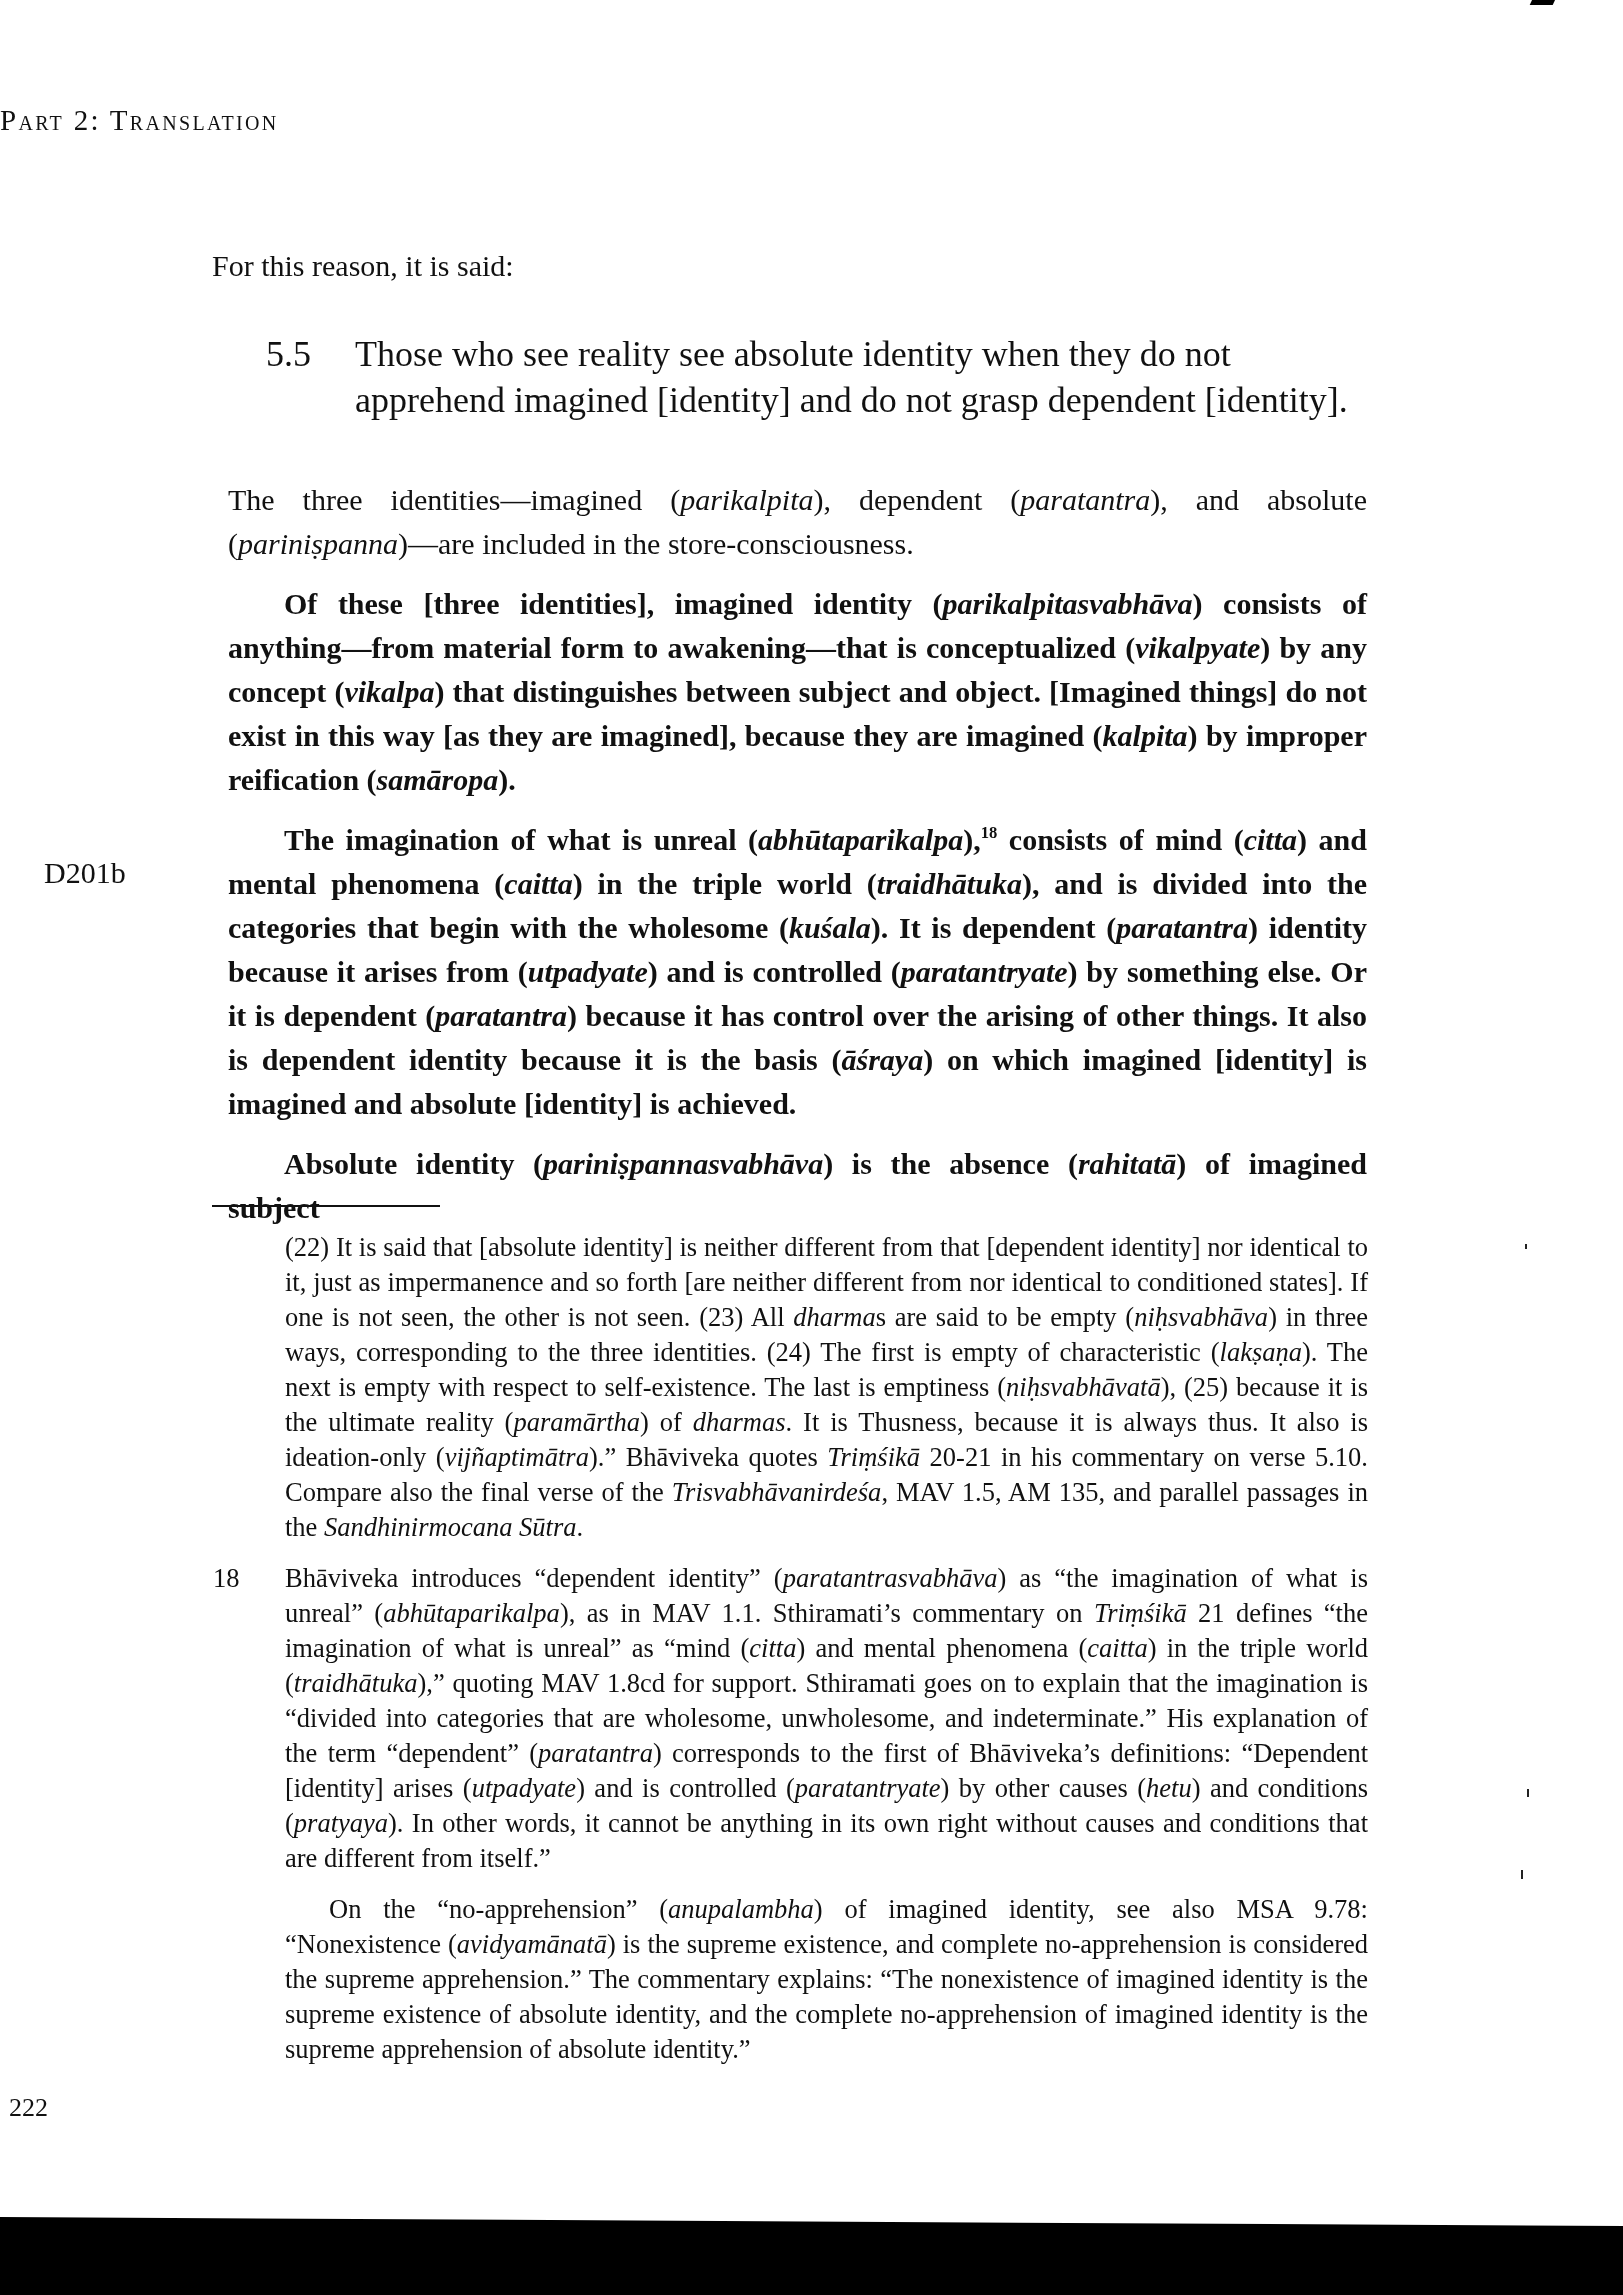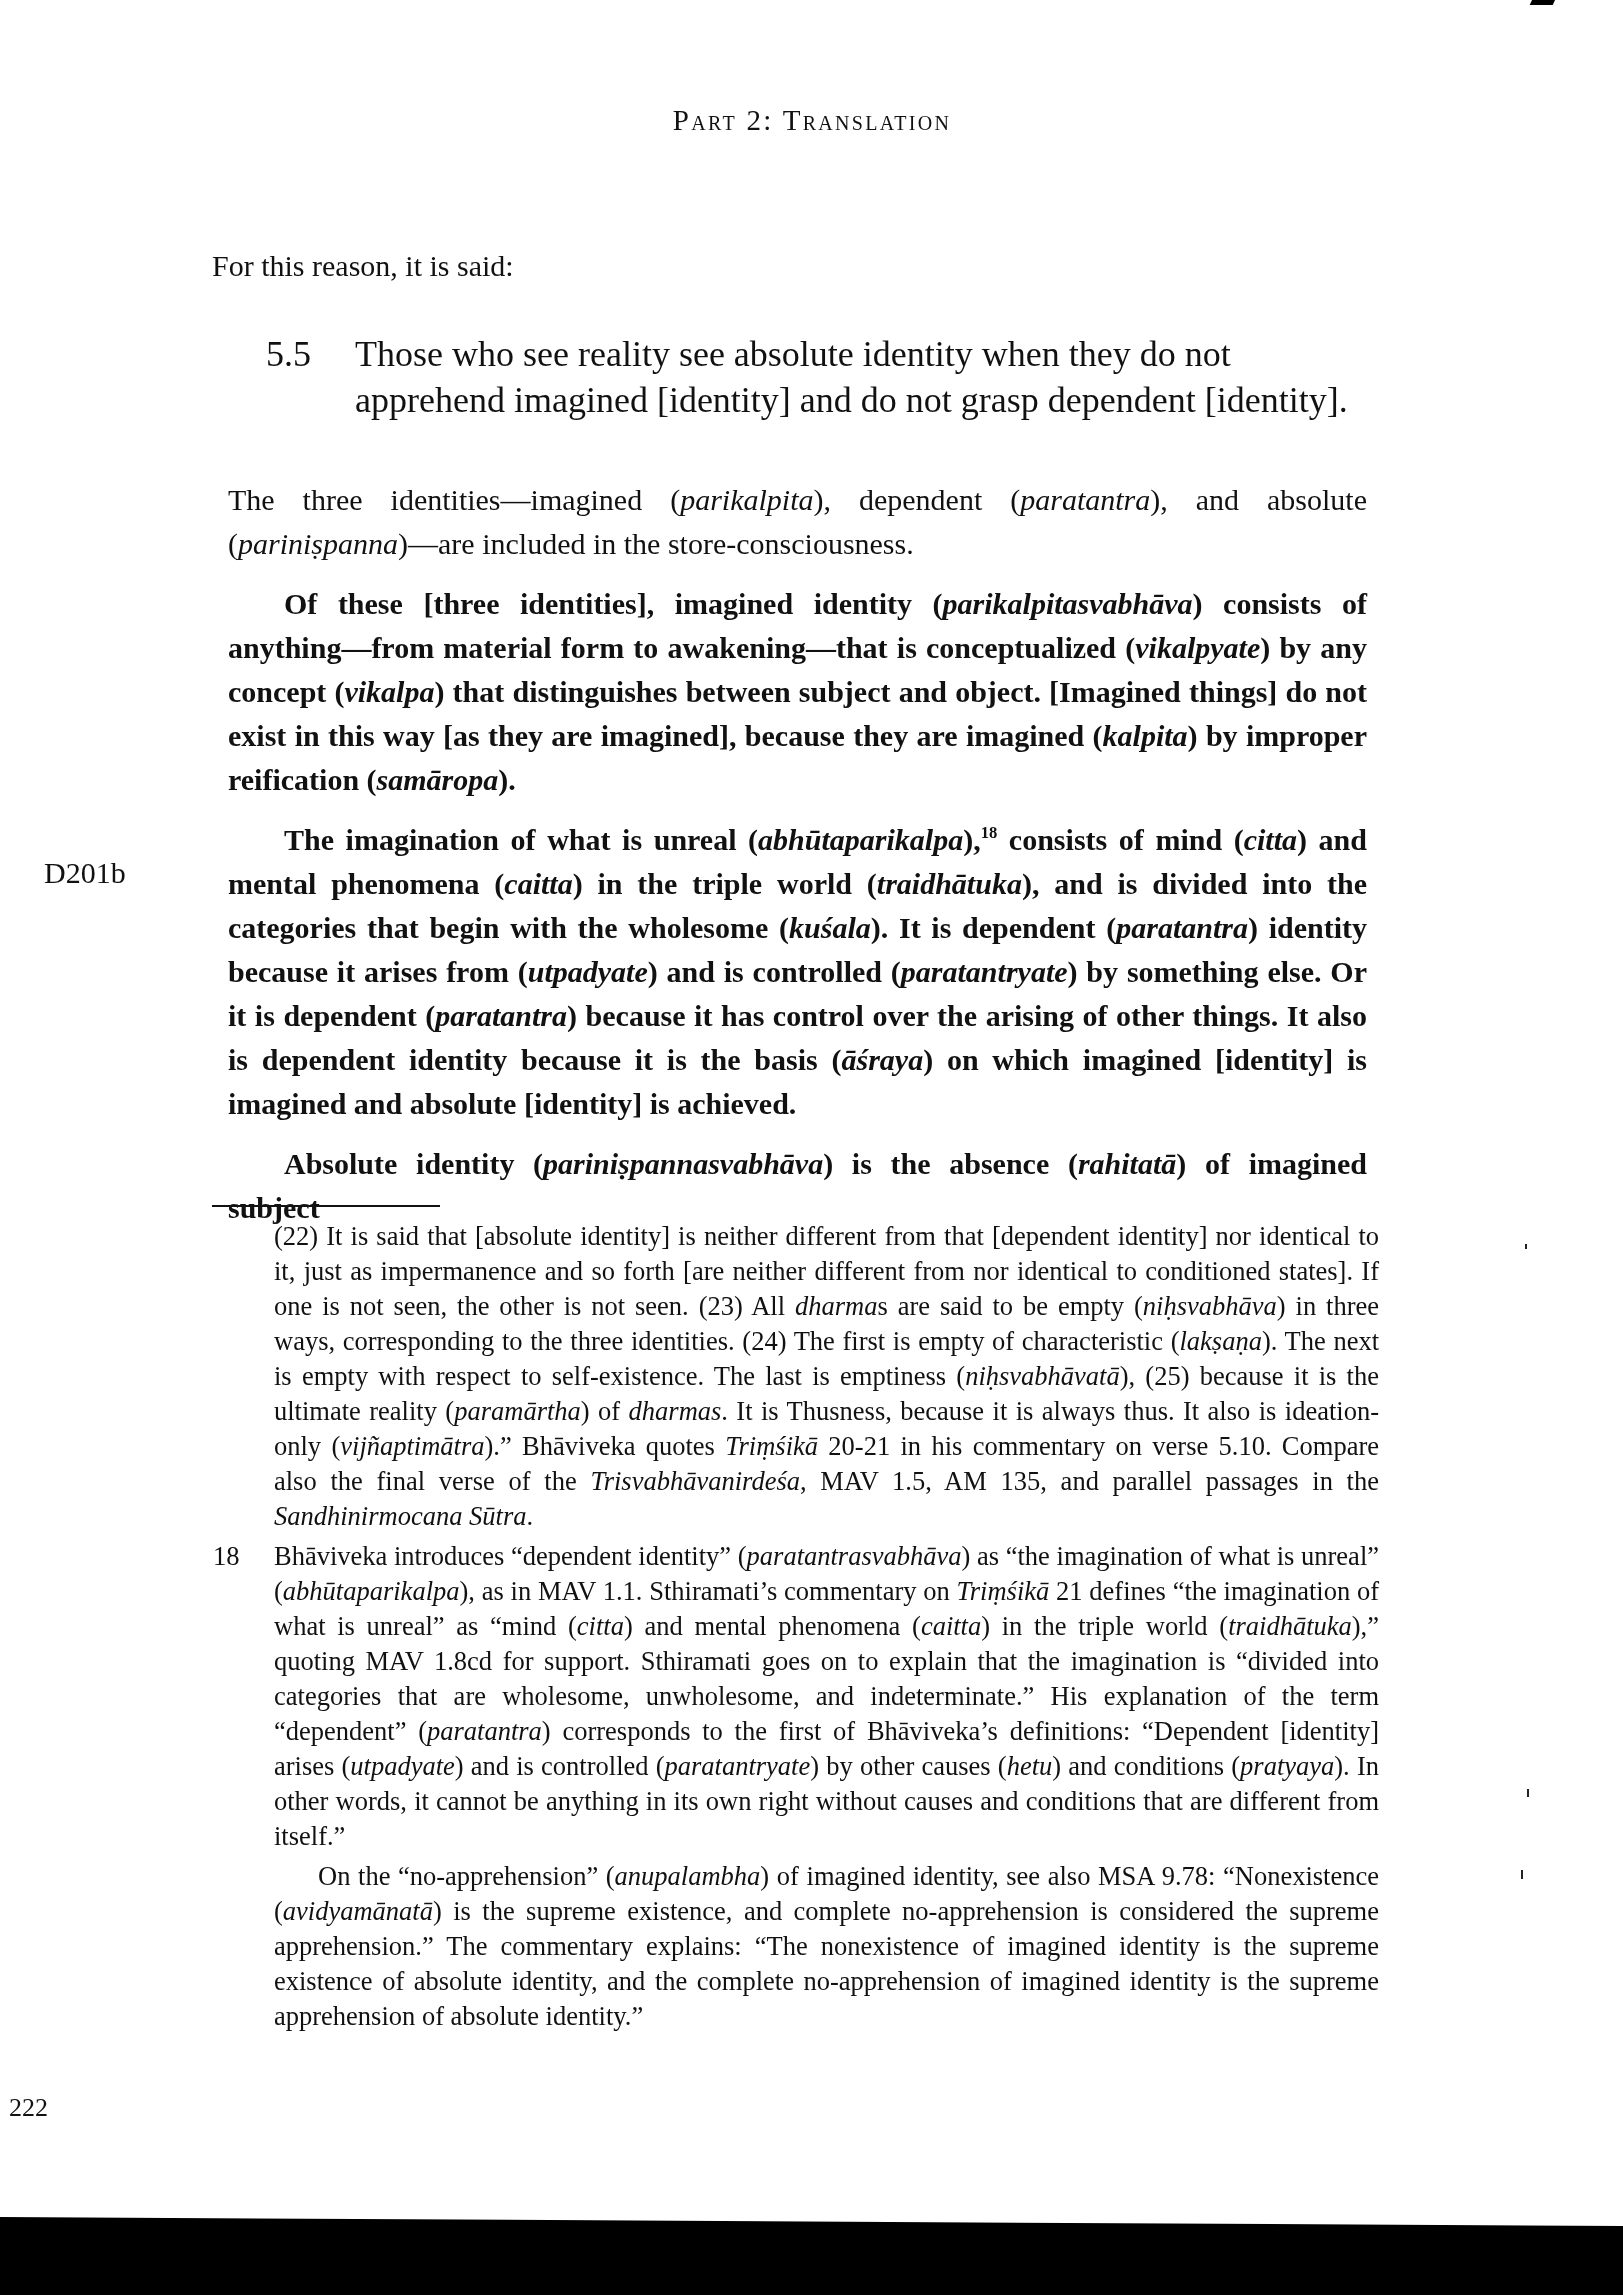--- a/index.html
+++ b/index.html
@@ -3,21 +3,21 @@
   <meta charset="utf-8">
   <style>
     html, body { margin: 0; padding: 0; background: #ffffff; }
     body {
       width: 1624px; height: 2295px; position: relative; overflow: hidden;
       font-family: "Liberation Serif", "DejaVu Serif", serif; color: #111;
     }
     .page { position: absolute; left: 0; top: 0; width: 1624px; height: 2295px; background: #fff; }
 
     .running-head {
-      position: absolute; top: 104px; left: 0; width: 1624px; text-align: center;
+      position: absolute; top: 104px; left: 0; width: 1624px; text-align: left;
       font-size: 29px; letter-spacing: 2.3px; font-variant: small-caps;
     }
 
     .body-text {
       position: absolute; left: 212px; width: 1171px;
       font-size: 30px; line-height: 44px; text-align: justify;
     }
     .lead { top: 244px; }
     .verse { position: absolute; top: 331px; left: 266px; width: 1120px; font-size: 36px; line-height: 46px; }
     .verse-num { position: absolute; left: 0; top: 0; }
@@ -28,21 +28,21 @@
     .indent { text-indent: 56px; font-weight: bold; }
 
     .marginal { position: absolute; left: 44px; top: 856px; font-size: 30px; }
 
     .fn-rule { position: absolute; left: 212px; top: 1205px; width: 228px; height: 1.5px; background: #111; }
 
     .footnotes {
       position: absolute; left: 269px; width: 1115px; top: 1214px;
       font-size: 26.5px; line-height: 35px; text-align: justify;
     }
-    .footnotes p { margin: 5px; }
+    .footnotes p { margin: 16px; }
     .fn18 { position: relative; }
     .fn-num { position: absolute; left: -56px; top: 0; }
     .fn-indent { text-indent: 44px; }
 
     .folio { position: absolute; top: 2093px; left: 0; width: 1556px; text-align: left; font-size: 26px; margin-left: 9px; }
 
     .scan-edge {
       position: absolute; left: 0; top: 2217px; width: 1624px; height: 106px; background: #000;
       transform-origin: 0 0; transform: rotate(0.32deg);
     }

